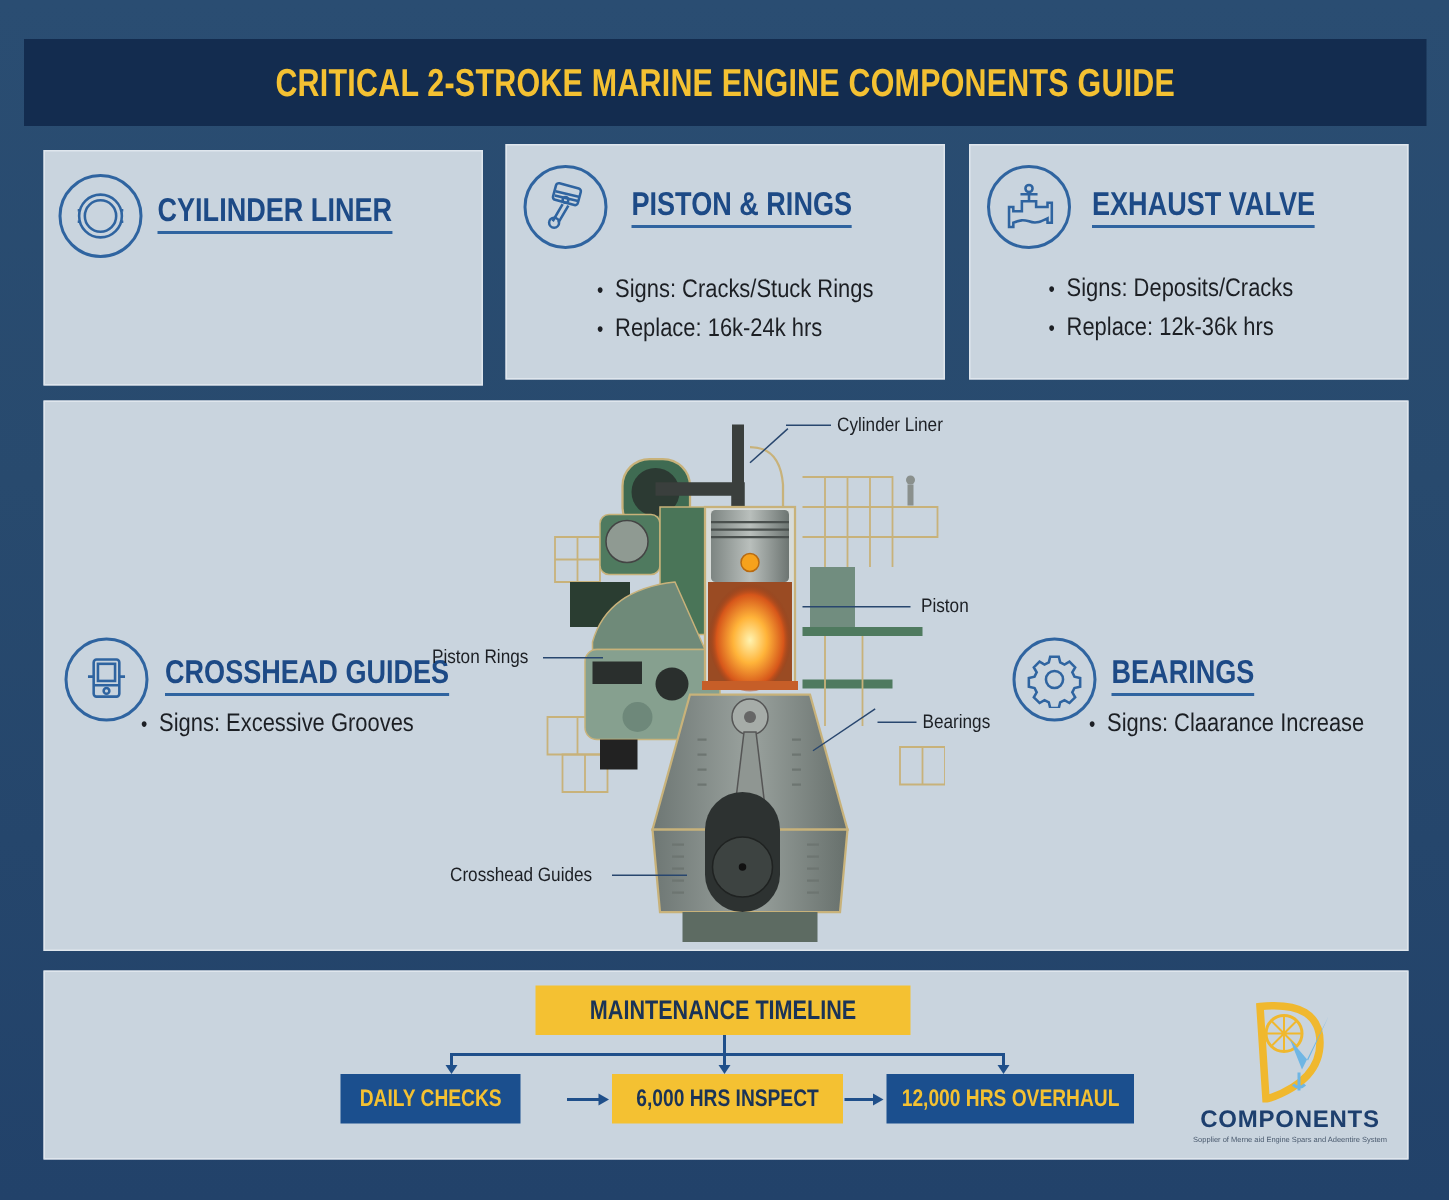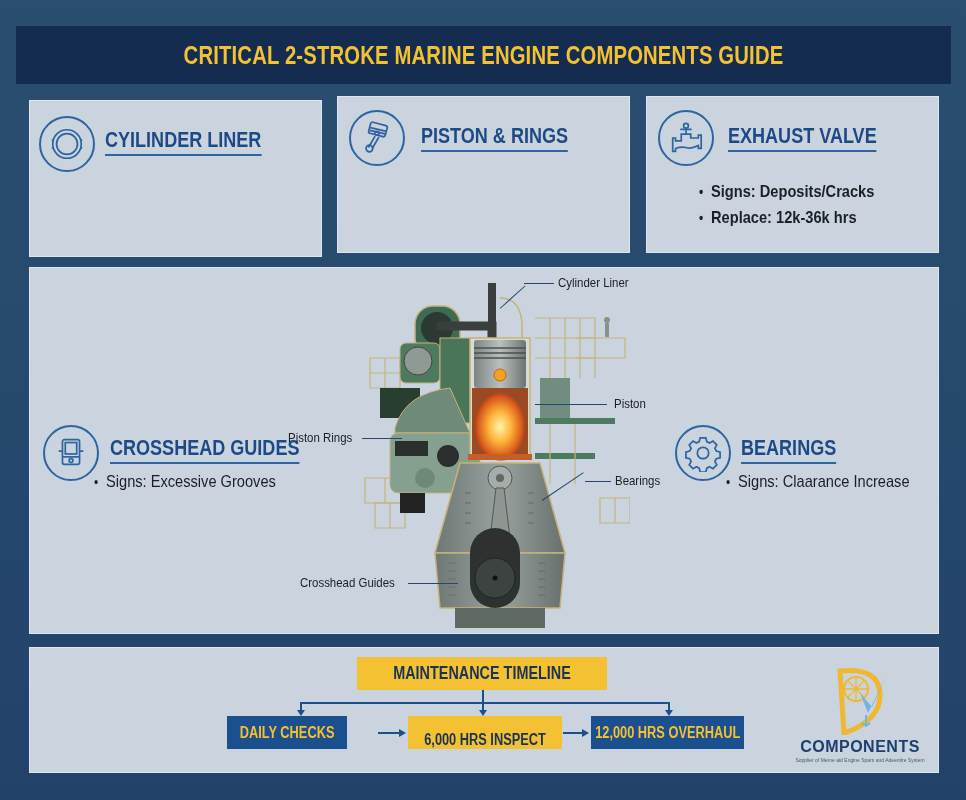--- a/index.html
+++ b/index.html
@@ -99,32 +99,36 @@
   <div class="icon-circle" style="left:11px;top:13px;">
     <svg viewBox="0 0 40 40" fill="none" stroke="#2f64a0" stroke-width="1.8">
       <rect x="12" y="5" width="18" height="12" rx="2" transform="rotate(15 21 11)"></rect>
       <path d="M13 9 l17 4 M12.5 12 l17 4"></path>
       <circle cx="20" cy="15" r="2"></circle>
       <path d="M18 18 L11 30 M22 19 L15 31"></path>
       <circle cx="12" cy="31" r="3.5"></circle>
     </svg>
   </div>
   <div class="card-title" style="left:83px;top:26px;">PISTON &amp; RINGS</div>
+  <ul class="bullets" style="left:60px;top:83px;">
+    <li class="b">Signs: Cracks/Stuck Rings</li>
+    <li class="b">Replace: 16k-24k hrs</li>
+  </ul>
 </div>
 
 <div class="card" style="left:646px;top:96px;width:293px;height:157px;">
   <div class="icon-circle" style="left:11px;top:13px;">
     <svg viewBox="0 0 40 40" fill="none" stroke="#2f64a0" stroke-width="1.8">
       <circle cx="20" cy="7" r="2.5"></circle>
       <path d="M14 11 h12 M20 9.5 v6"></path>
       <path d="M15 16 h10 v4 h8 v-3 h3 v14 h-3 v-3 c-4 2 -8 4 -13 2 c-4 -1 -6 -1 -11 1 v3 h-3 v-14 h3 v3 h6 z"></path>
     </svg>
   </div>
   <div class="card-title" style="left:81px;top:26px;">EXHAUST VALVE</div>
-  <ul class="bullets" style="left:52px;top:82px;font-weight:bold;">
+  <ul class="bullets" style="left:52px;top:82px;">
     <li class="b">Signs: Deposits/Cracks</li>
     <li class="b">Replace: 12k-36k hrs</li>
   </ul>
 </div>
 
 <div class="card" style="left:29px;top:267px;width:910px;height:367px;">
 
   <div class="icon-circle" style="left:13px;top:157px;">
     <svg viewBox="0 0 40 40" fill="none" stroke="#2f64a0" stroke-width="1.8">
       <rect x="11" y="6" width="18" height="26" rx="2"></rect>
@@ -258,26 +262,26 @@
 <div class="line" style="left:668px;top:702px;width:2px;height:9px;"></div>
 <div class="arrow-down" style="left:297px;top:710px;"></div>
 <div class="arrow-down" style="left:479px;top:710px;"></div>
 <div class="arrow-down" style="left:665px;top:710px;"></div>
 
 <div class="tl-box tl-blue" style="left:227px;width:120px;">
     <span>DAILY CHECKS</span>
   </div>
 <div class="line" style="left:378px;top:732px;width:22px;height:2px;"></div>
 <div class="arrow-right" style="left:399px;top:729px;"></div>
-<div class="tl-box tl-yellow" style="left:408px;width:154px;align-items:flex-end;">
+<div class="tl-box tl-yellow" style="left:408px;width:154px;">
     <span>6,000 HRS INSPECT</span>
   </div>
 <div class="line" style="left:563px;top:732px;width:20px;height:2px;"></div>
 <div class="arrow-right" style="left:582px;top:729px;"></div>
-<div class="tl-box tl-blue" style="left:591px;width:153px;">
+<div class="tl-box tl-blue" style="left:591px;width:165px;">
     <span>12,000 HRS OVERHAUL</span>
   </div>
 
 <svg style="position:absolute;left:826px;top:665px;" width="70" height="70" viewBox="0 0 70 70">
   <path d="M14 6 q40 -4 40 24 q0 26 -36 38 z" fill="none" stroke="#f0b82e" stroke-width="5"></path>
   <circle cx="30" cy="24" r="12" fill="none" stroke="#f0b82e" stroke-width="2"></circle>
   <path d="M30 12 v24 M18 24 h24 M22 16 l16 16 M38 16 l-16 16" stroke="#f0b82e" stroke-width="1.3"></path>
   <path d="M34 28 l8 20 l18 -36 l-14 30 z" fill="#6fb6e4"></path>
   <path d="M40 50 v12 M36 58 q4 4 8 0" stroke="#6fb6e4" stroke-width="2" fill="none"></path>
 </svg>

